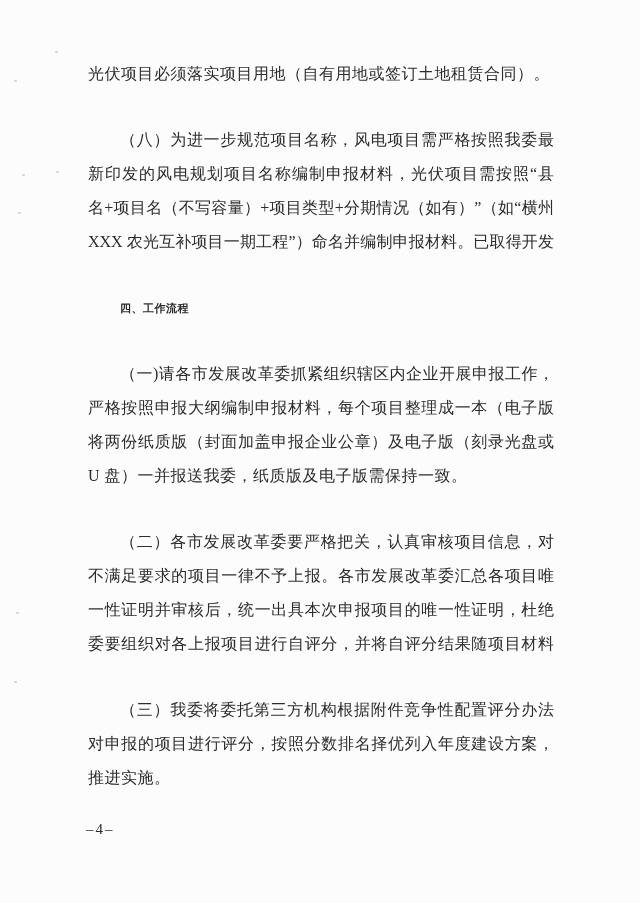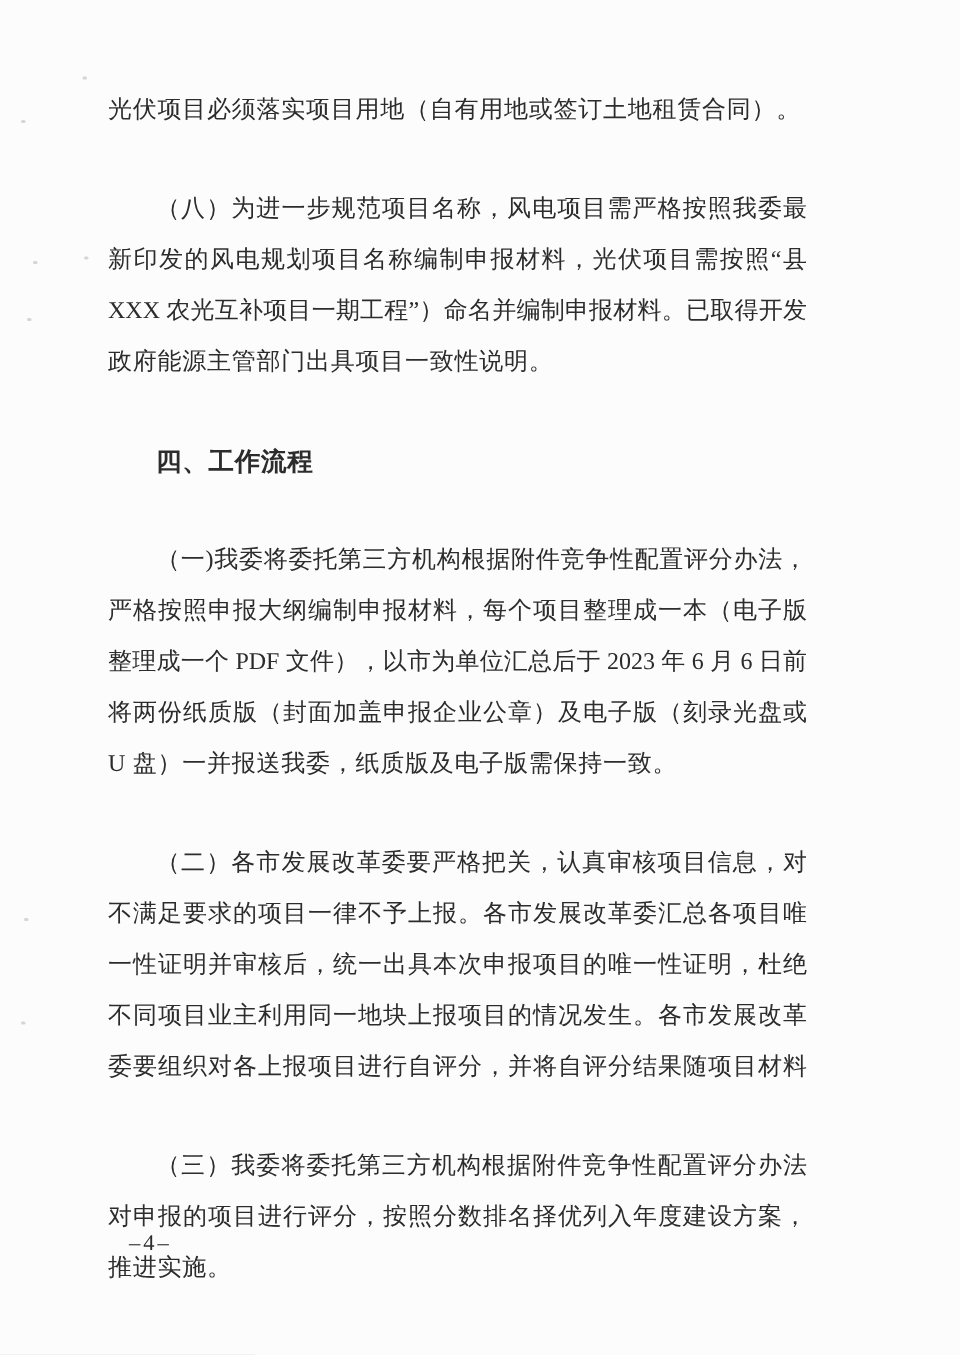--- a/index.html
+++ b/index.html
@@ -7,21 +7,21 @@
     position: relative;
     width: 640px;
     height: 903px;
     background: #fcfcfc;
     overflow: hidden;
     font-family: "Liberation Serif", "DejaVu Serif", serif;
     color: #2c2c2c;
   }
   .doc {
     position: absolute;
-    left: 72px;
+    left: 88px;
     top: 57px;
     width: 466px;
   }
   .line {
     height: 34px;
     line-height: 34px;
     font-size: 16px;
     letter-spacing: 0.5px;
     white-space: nowrap;
     overflow: visible;
@@ -30,21 +30,21 @@
     white-space: normal;
     letter-spacing: 0;
     text-align: justify;
     text-align-last: justify;
     overflow: hidden;
   }
   .line.ind { text-indent: 32px; margin-top: 32px; }
   .line.head {
     font-family: "Liberation Sans", "DejaVu Sans", sans-serif;
     font-weight: 700;
-    font-size: 17px;
+    font-size: 11px;
   }
   .pagenum {
     position: absolute;
     left: 86px;
     top: 821px;
     font-size: 15px;
     letter-spacing: 2px;
     color: #2c2c2c;
   }
   .speck {
@@ -66,32 +66,30 @@
   <div class="speck" style="left:22px; top:174px;"></div>
   <div class="speck" style="left:56px; top:171px;"></div>
   <div class="speck" style="left:18px; top:212px;"></div>
   <div class="speck" style="left:16px; top:612px;"></div>
   <div class="speck" style="left:14px; top:681px;"></div>
 
   <div class="doc">
       <div class="line">光伏项目必须落实项目用地（自有用地或签订土地租赁合同）。</div>
       <div class="line j ind">（八）为进一步规范项目名称，风电项目需严格按照我委最</div>
       <div class="line j">新印发的风电规划项目名称编制申报材料，光伏项目需按照“县</div>
+      <div class="line j">名+项目名（不写容量）+项目类型+分期情况（如有）”（如“横州</div>
       <div class="line j">XXX 农光互补项目一期工程”）命名并编制申报材料。已取得开发</div>
-      <div class="line">政府能源主管部门出具项目一致性说明。</div>
       <div class="line ind head">四、工作流程</div>
-      <div class="line j ind">（一)我委将委托第三方机构根据附件竞争性配置评分办法，</div>
+      <div class="line j ind">（一)请各市发展改革委抓紧组织辖区内企业开展申报工作，</div>
       <div class="line j">严格按照申报大纲编制申报材料，每个项目整理成一本（电子版</div>
-      <div class="line j">整理成一个 PDF 文件），以市为单位汇总后于 2023 年 6 月 6 日前</div>
       <div class="line j">将两份纸质版（封面加盖申报企业公章）及电子版（刻录光盘或</div>
       <div class="line">U 盘）一并报送我委，纸质版及电子版需保持一致。</div>
       <div class="line j ind">（二）各市发展改革委要严格把关，认真审核项目信息，对</div>
       <div class="line j">不满足要求的项目一律不予上报。各市发展改革委汇总各项目唯</div>
       <div class="line j">一性证明并审核后，统一出具本次申报项目的唯一性证明，杜绝</div>
-      <div class="line j">不同项目业主利用同一地块上报项目的情况发生。各市发展改革</div>
       <div class="line j">委要组织对各上报项目进行自评分，并将自评分结果随项目材料</div>
       <div class="line j ind">（三）我委将委托第三方机构根据附件竞争性配置评分办法</div>
       <div class="line j">对申报的项目进行评分，按照分数排名择优列入年度建设方案，</div>
       <div class="line">推进实施。</div>
     </div>
 
   <div class="pagenum">–4–</div>
 </div>
 
 </body></html>

